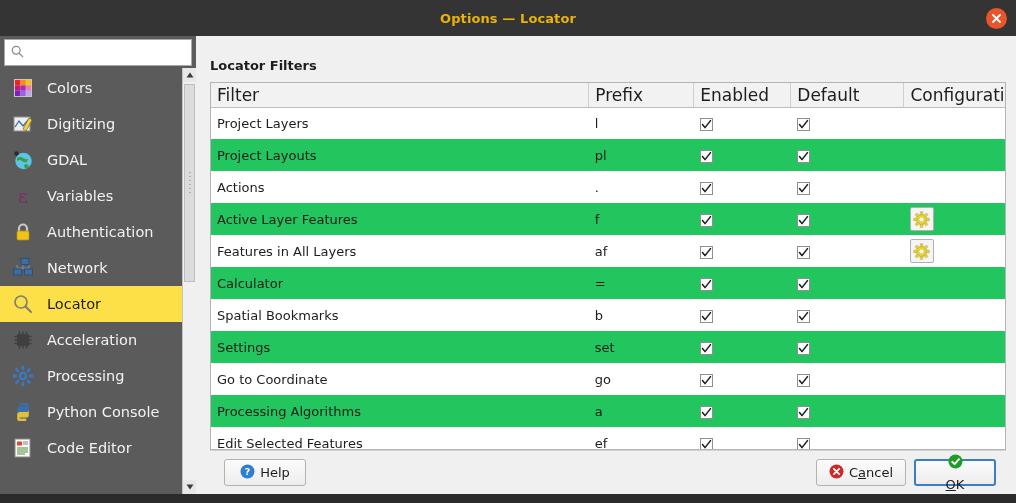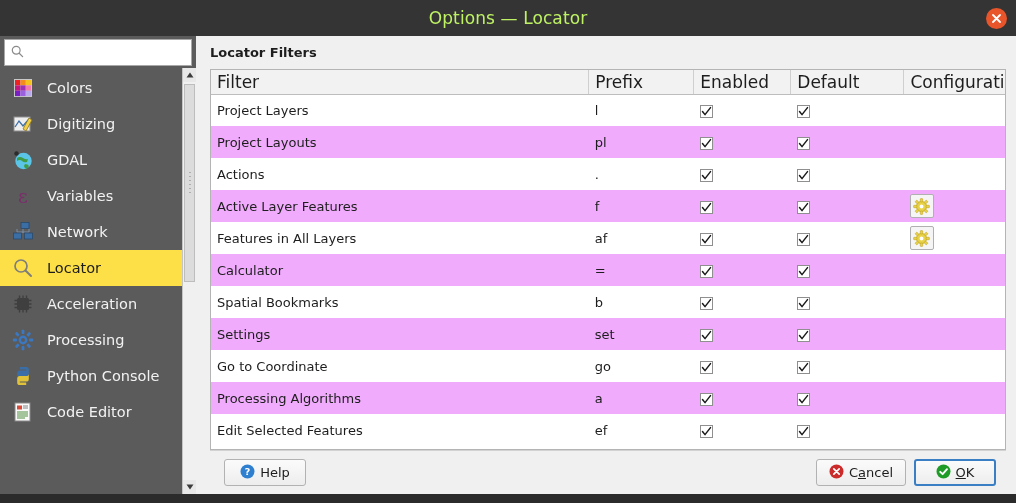--- a/index.html
+++ b/index.html
@@ -25,23 +25,23 @@
   .titlebar {
     height: 36px;
     min-height: 36px;
     background: #343434;
     position: relative;
     display: flex;
     align-items: center;
     justify-content: center;
   }
   .titlebar-title {
-    color: #bef264;
-    font-size: 17px;
-    font-weight: normal;
+    color: #eab308;
+    font-size: 13px;
+    font-weight: bold;
     letter-spacing: 0.1px;
   }
   .close-btn {
     position: absolute;
     right: 9px;
     top: 8px;
     width: 21px;
     height: 21px;
     border-radius: 50%;
     background: #e8552b;
@@ -161,21 +161,21 @@
     height: 22px;
     background: repeating-linear-gradient(to bottom, #aeaeae 0 1px, transparent 1px 4px);
   }
 
   
   .content {
     flex: 1;
     background: #f0f0f0;
     display: flex;
     flex-direction: column;
-    padding: 9px 10px 0 14px;
+    padding: 22px 10px 0 14px;
     min-width: 0;
   }
   .section-title {
     font-size: 13px;
     font-weight: bold;
     color: #1d1d1d;
     margin-bottom: 9px;
   }
 
   .table-frame {
@@ -203,21 +203,21 @@
     font-size: 17px;
     color: #1d1d1d;
   }
   table.filters thead th:last-child { border-right: none; }
   table.filters tbody td {
     height: 32px;
     padding: 0 6px;
     border: none;
     vertical-align: middle;
   }
-  tbody tr.alt { background: #f0abfc; }
+  tbody tr.alt { background: #22c55e; }
   td.c-filter { padding-left: 20px; }
   td.c-prefix { padding-left: 8px; }
   td.c-check, td.c-conf { text-align: left; }
   td.c-check { padding-left: 8px; }
   td.c-conf { padding-left: 26px; }
 
   .chk {
     width: 13px;
     height: 13px;
     border: 1px solid #8f8f8f;
@@ -266,20 +266,21 @@
     gap: 5px;
     padding: 0 12px;
     font-size: 13px;
     color: #1d1d1d;
     cursor: pointer;
     font-family: inherit;
   }
   .btn.focused {
     border: 2px solid #3a7fc4;
     padding: 0 11px;
+    flex-direction: column;
   }
   .btn .lbl u { text-decoration: underline; }
 
   .footer-strip {
     height: 9px;
     min-height: 9px;
     background: #2b2b2b;
   }
 </style>
 </head>
@@ -356,20 +357,29 @@
 
         <div class="nav-item">
           <span class="nav-icon">
             <svg width="22" height="22" viewBox="0 0 22 22">
               <text x="11" y="18" font-family="DejaVu Serif, serif" font-size="19" fill="#7b2d6b" text-anchor="middle">ε</text>
             </svg>
           </span>
           <span class="nav-label">Variables</span>
         </div>
 
+        <div class="nav-item">
+          <span class="nav-icon">
+            <svg width="22" height="22" viewBox="0 0 22 22">
+              <path d="M7,10 v-2.5 a4,4 0 0 1 8,0 V10" fill="none" stroke="#c9c9c9" stroke-width="2.2"></path>
+              <rect x="5" y="10" width="12" height="9" rx="1" fill="#f0c31a" stroke="#b08f10" stroke-width="0.8"></rect>
+            </svg>
+          </span>
+          <span class="nav-label">Authentication</span>
+        </div>
 
         <div class="nav-item">
           <span class="nav-icon">
             <svg width="22" height="22" viewBox="0 0 22 22">
               <path d="M5,8 v3 h12 v-3 M11,8 v4" stroke="#7b8fa8" stroke-width="1" fill="none"></path>
               <rect x="9" y="1.5" width="8" height="6" fill="#3b6ea5" stroke="#24466b" stroke-width="0.7"></rect>
               <rect x="1.5" y="12" width="8" height="6" fill="#3b6ea5" stroke="#24466b" stroke-width="0.7"></rect>
               <rect x="12.5" y="12" width="8" height="6" fill="#3b6ea5" stroke="#24466b" stroke-width="0.7"></rect>
             </svg>
           </span>

